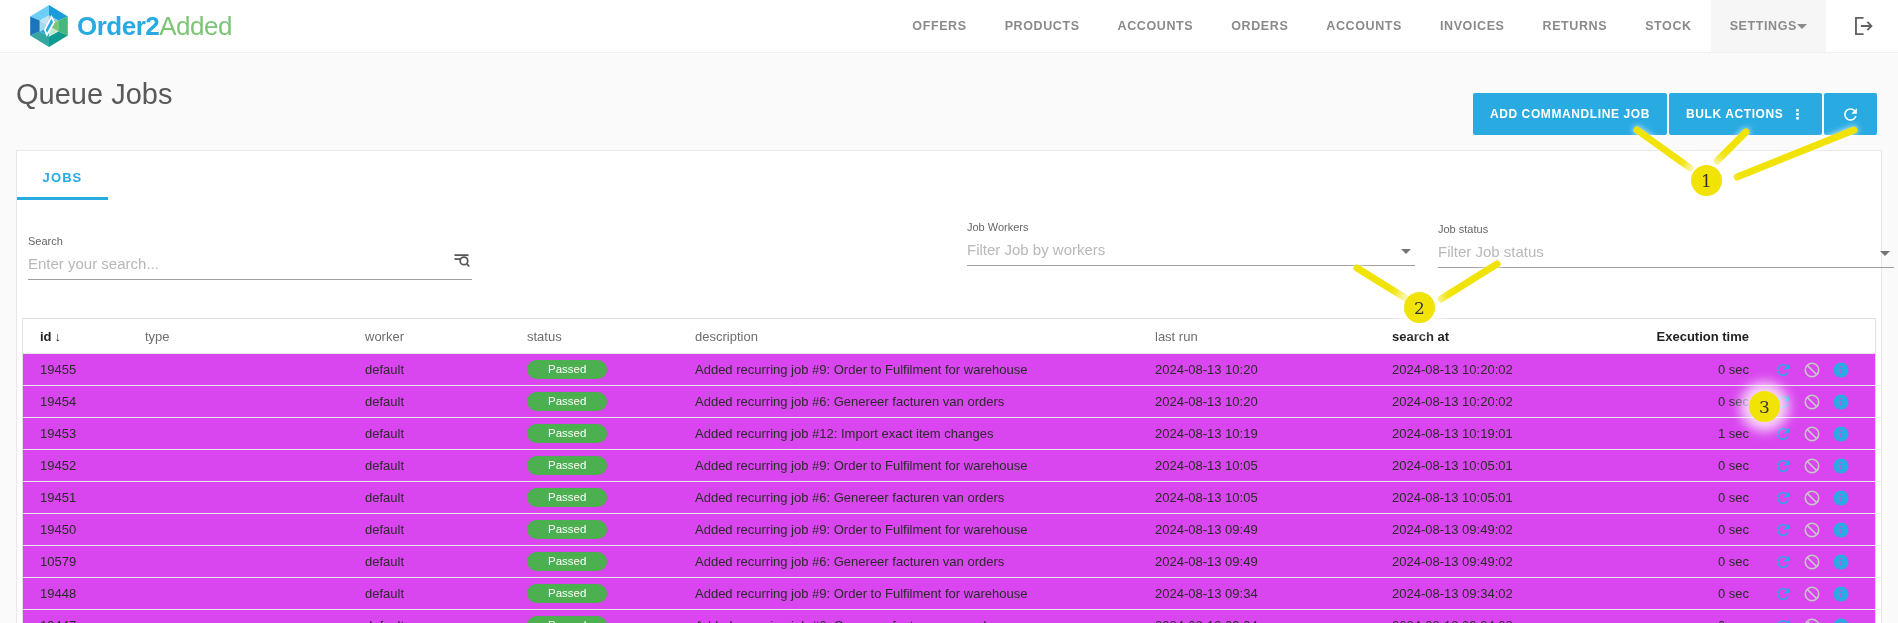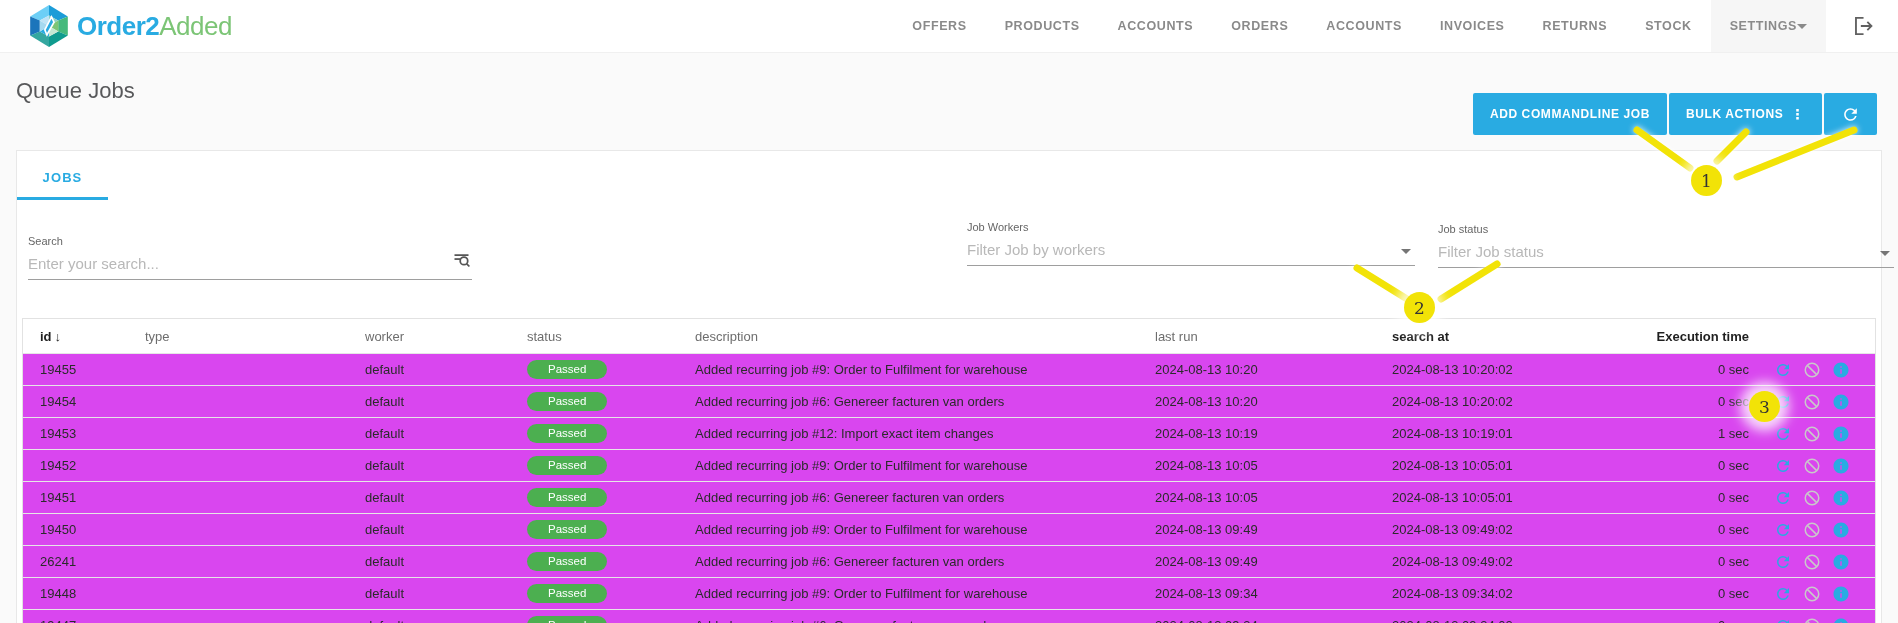--- a/index.html
+++ b/index.html
@@ -23,21 +23,21 @@
     padding:0 19px; height:100%; display:flex; align-items:center;
     font-size:12.5px; font-weight:700; letter-spacing:.6px; color:#8a8a8a; cursor:pointer;
   }
   .nav-settings { background:#f6f6f6; gap:0; }
   .caret-down {
     width:0; height:0; border-left:5px solid transparent; border-right:5px solid transparent;
     border-top:5px solid #8a8a8a; display:inline-block;
   }
   .logout-btn { margin-left:24px; margin-right:4px; cursor:pointer; display:flex; align-items:center; }
   
-  .page-title { position:absolute; left:16px; top:78px; font-size:22px; font-weight:400; color:#58595b; }
+  .page-title { position:absolute; left:16px; top:78px; font-size:29px; font-weight:400; color:#58595b; }
   .toolbar { position:absolute; top:93px; right:21px; display:flex; gap:2px; height:42px; }
   .btn {
     background:#29abe2; border:none; color:#fff; font-family:inherit; font-size:12px;
     font-weight:700; letter-spacing:.6px; padding:0 17px; border-radius:2px; cursor:pointer;
     display:flex; align-items:center; gap:7px;
   }
   .btn .dots { font-size:14px; font-weight:700; }
   .btn-icon { width:53px; justify-content:center; padding:0; }
   
   .card {
@@ -379,21 +379,21 @@
                 </svg>
               </span>
               <span class="act act-info">
                 <svg width="18" height="18" viewBox="0 0 24 24">
                   <path fill="currentColor" d="M12 2C6.48 2 2 6.48 2 12s4.48 10 10 10 10-4.48 10-10S17.52 2 12 2zm1 15h-2v-6h2v6zm0-8h-2V7h2v2z"></path>
                 </svg>
               </span>
             </div>
           </div>
           <div class="tr">
-            <div class="td">26241</div>
+            <div class="td">10579</div>
             <div class="td"></div>
             <div class="td">default</div>
             <div class="td"><span class="badge">Passed</span></div>
             <div class="td">Added recurring job #6: Genereer facturen van orders</div>
             <div class="td">2024-08-13 09:49</div>
             <div class="td">2024-08-13 09:49:02</div>
             <div class="td td-exec">0 sec</div>
             <div class="td td-actions">
               <span class="act act-refresh">
                 <svg width="18" height="18" viewBox="0 0 24 24">

